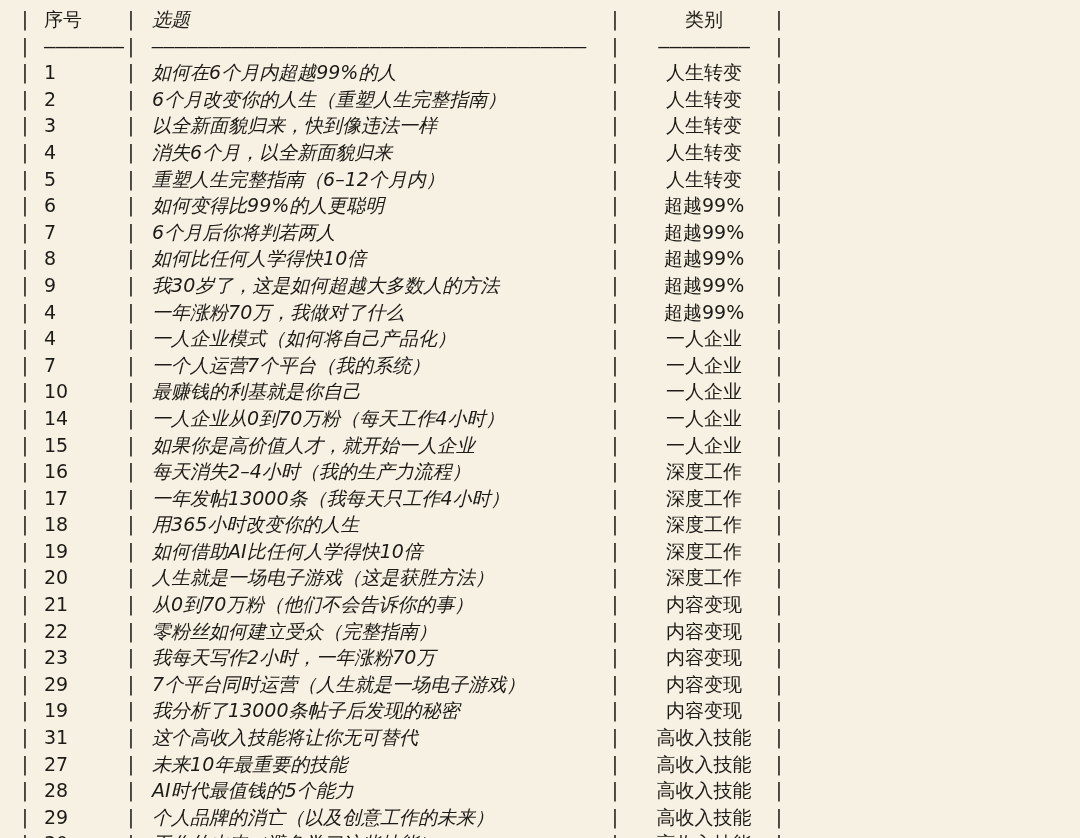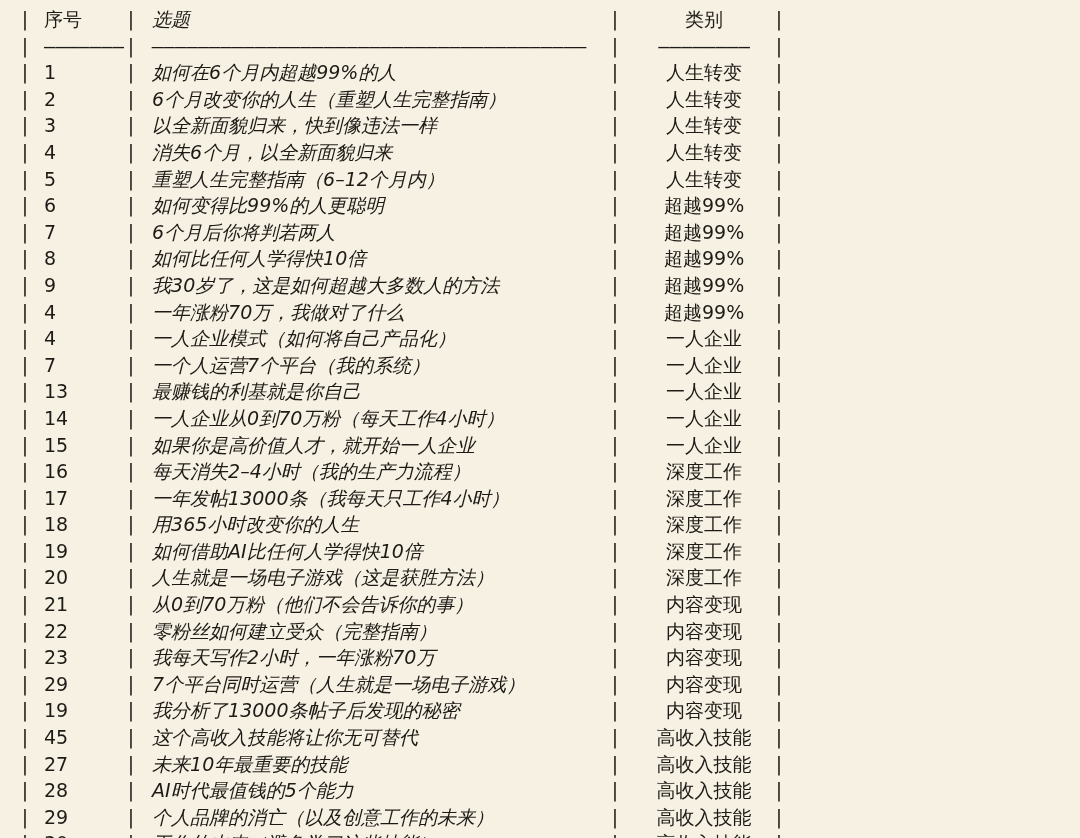--- a/index.html
+++ b/index.html
@@ -193,21 +193,21 @@
           <td class="bar">|</td>
           <td class="col-idx cjk">7</td>
           <td class="bar">|</td>
           <td class="col-title cjk">一个人运营7个平台（我的系统）</td>
           <td class="bar">|</td>
           <td class="col-cat cjk">一人企业</td>
           <td class="bar">|</td>
         </tr>
         <tr>
           <td class="bar">|</td>
-          <td class="col-idx cjk">13</td>
+          <td class="col-idx cjk">10</td>
           <td class="bar">|</td>
           <td class="col-title cjk">最赚钱的利基就是你自己</td>
           <td class="bar">|</td>
           <td class="col-cat cjk">一人企业</td>
           <td class="bar">|</td>
         </tr>
         <tr>
           <td class="bar">|</td>
           <td class="col-idx cjk">14</td>
           <td class="bar">|</td>
@@ -310,21 +310,21 @@
           <td class="bar">|</td>
           <td class="col-idx cjk">19</td>
           <td class="bar">|</td>
           <td class="col-title cjk">我分析了13000条帖子后发现的秘密</td>
           <td class="bar">|</td>
           <td class="col-cat cjk">内容变现</td>
           <td class="bar">|</td>
         </tr>
         <tr>
           <td class="bar">|</td>
-          <td class="col-idx cjk">45</td>
+          <td class="col-idx cjk">31</td>
           <td class="bar">|</td>
           <td class="col-title cjk">这个高收入技能将让你无可替代</td>
           <td class="bar">|</td>
           <td class="col-cat cjk">高收入技能</td>
           <td class="bar">|</td>
         </tr>
         <tr>
           <td class="bar">|</td>
           <td class="col-idx cjk">27</td>
           <td class="bar">|</td>

